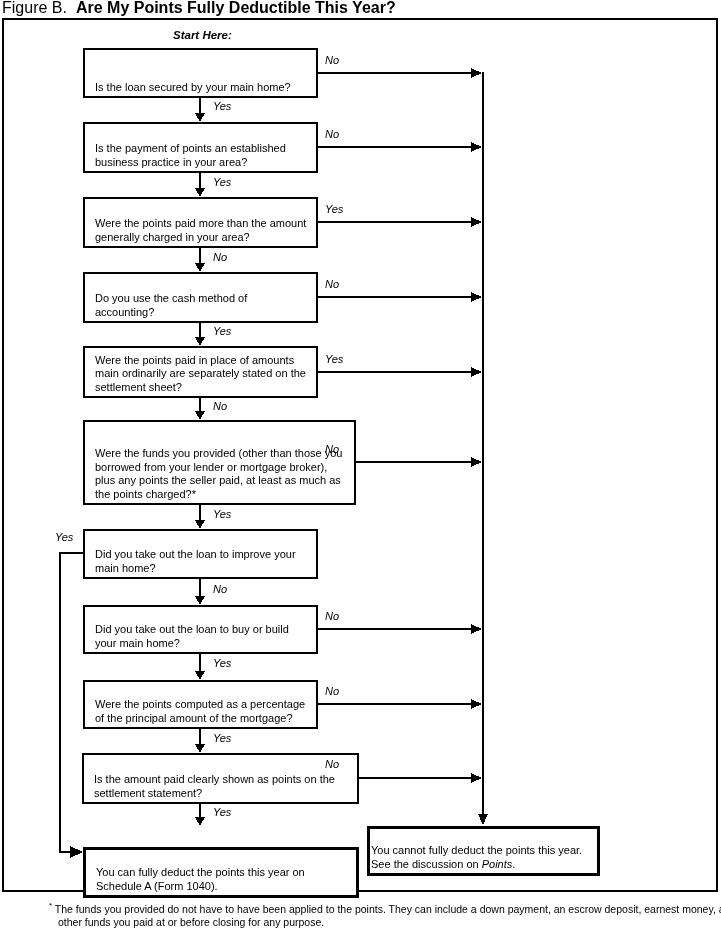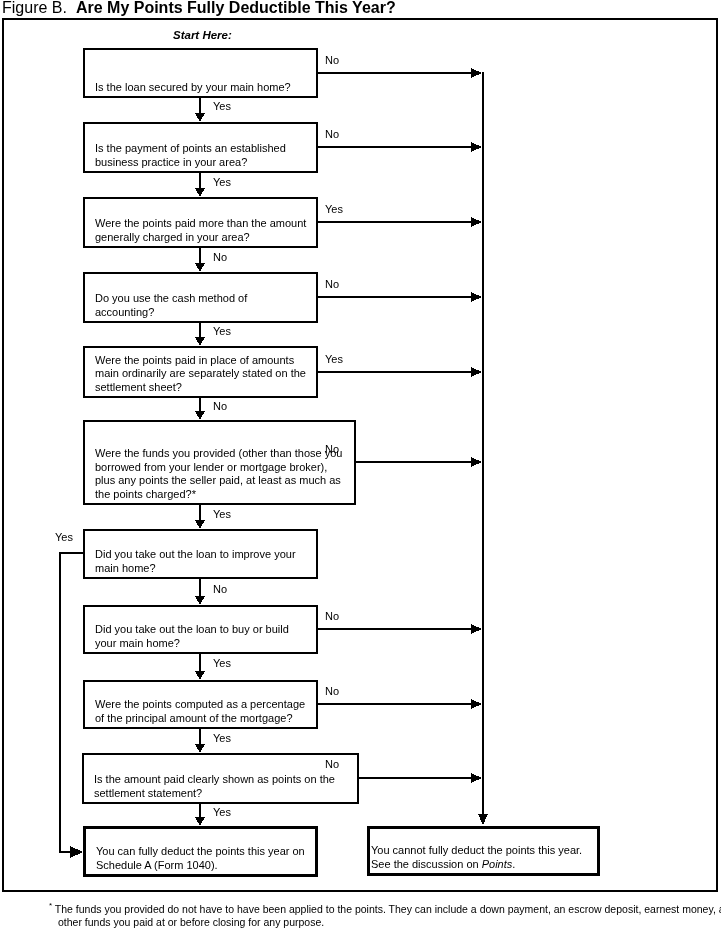--- a/index.html
+++ b/index.html
@@ -34,20 +34,21 @@
     position: absolute;
     border: 2px solid #000;
     background: #fff;
     display: flex; align-items: flex-end;
     font-size: 11px; line-height: 13.5px;
     padding: 2px 8px 2px 10px;
   }
   .result { border-width: 3px; }
   .lbl {
     position: absolute;
+    font-style: italic;
     font-size: 11px; line-height: 13px;
     white-space: nowrap;
     text-align: right;
   }
   .connectors {
     position: absolute; left: 0; top: 0;
     pointer-events: none;
   }
   .footnote {
     left: 3px; top: 899px;
@@ -149,21 +150,21 @@
 <div class="box" style="left:83px;top:605px;width:235px;height:49px">
   <span>Did you take out the loan to buy or build your main home?</span>
 </div>
 <div class="box" style="left:83px;top:680px;width:235px;height:49px">
   <span>Were the points computed as a percentage of the principal amount of the mortgage?</span>
 </div>
 <div class="box" style="left:82px;top:753px;width:277px;height:51px">
   <span>Is the amount paid clearly shown as points on the settlement statement?</span>
 </div>
 
-<div class="box result" style="left:83px;top:826px;width:235px;height:51px">
+<div class="box result" style="left:83px;top:847px;width:276px;height:51px">
   <span>You can fully deduct the points this year on Schedule A (Form 1040).</span>
 </div>
 <div class="box result" style="left:367px;top:826px;width:233px;height:50px;padding-left:1px">
   <span><span>You cannot fully deduct the points this year. See the discussion on </span><em>Points</em><span>.</span></span>
 </div>
 
 <div class="lbl" style="left:213px;top:100px">Yes</div>
 <div class="lbl" style="left:213px;top:176px">Yes</div>
 <div class="lbl" style="left:213px;top:251px">No</div>
 <div class="lbl" style="left:213px;top:325px">Yes</div>

